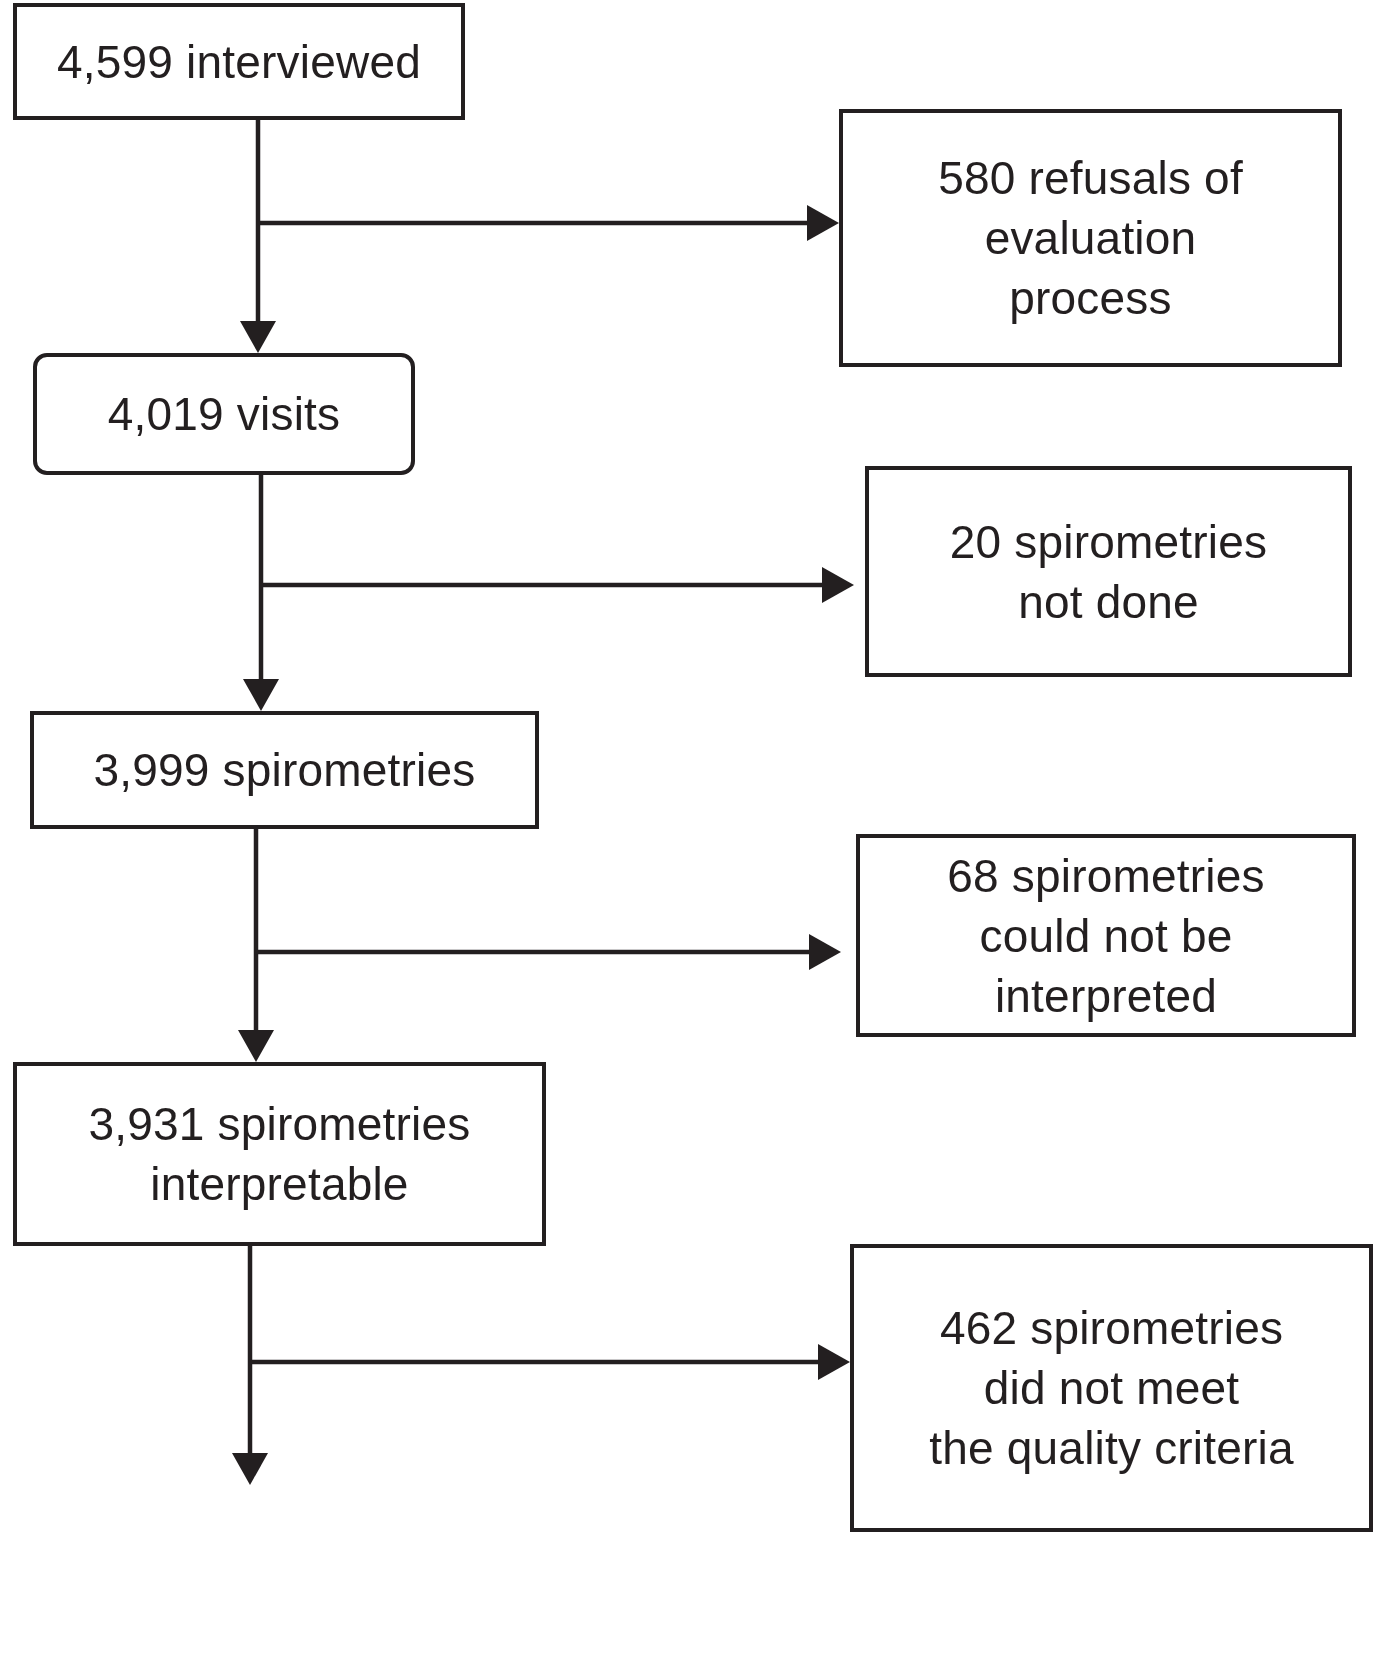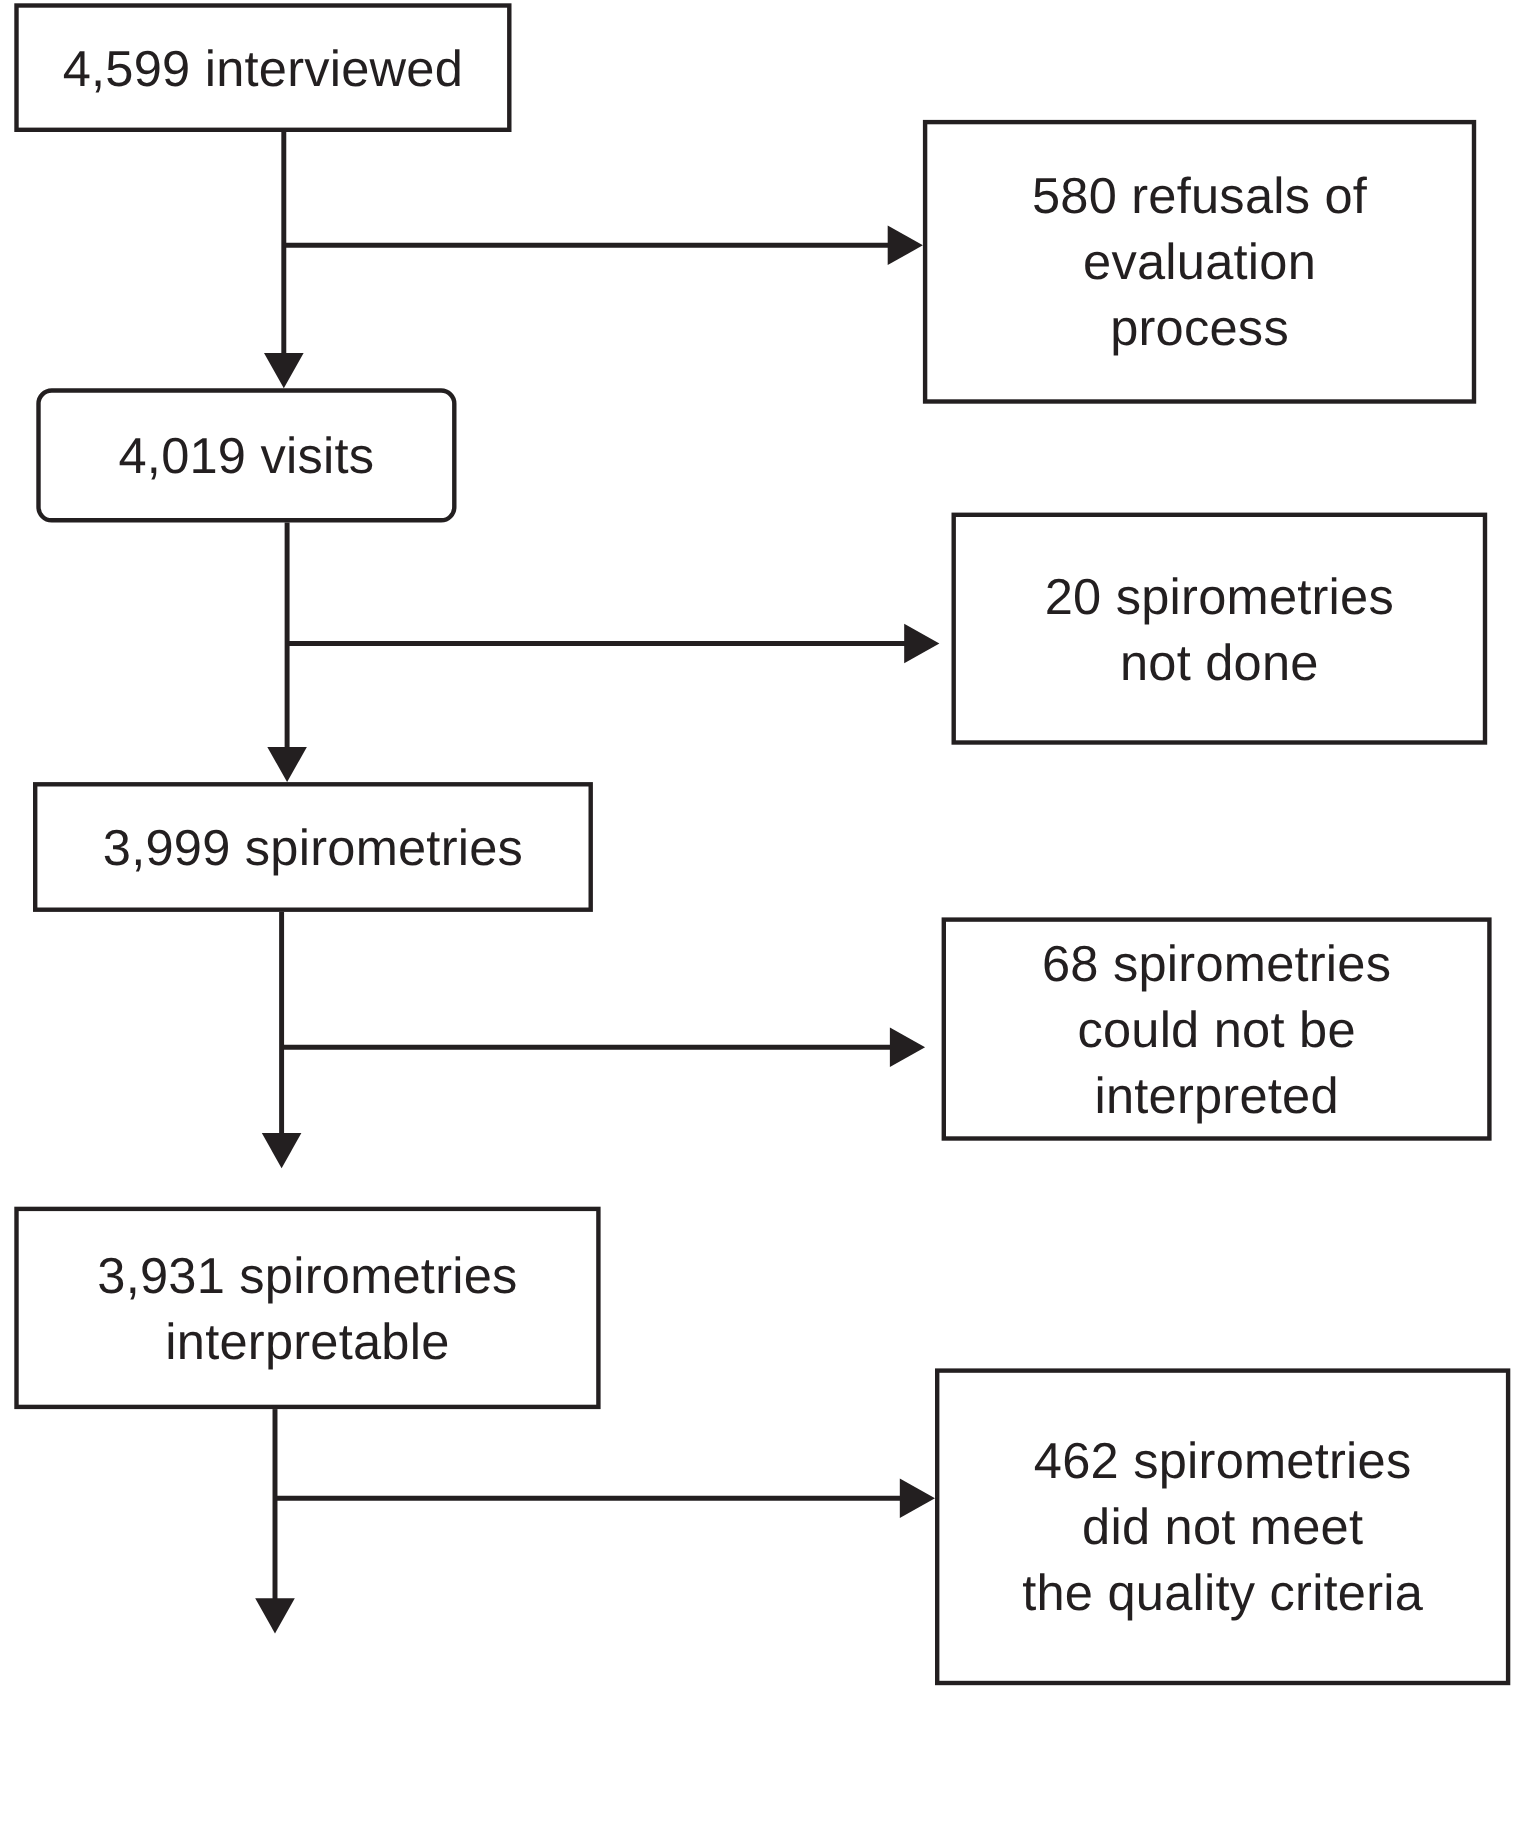--- a/index.html
+++ b/index.html
@@ -95,21 +95,21 @@
   </div>
 
   <div class="box" style="left:33px; top:353px; width:382px; height:122px;border-radius:14px;">
     <span class="lbl">4,019 visits</span>
   </div>
 
   <div class="box" style="left:2px; top:711px; width:509px; height:118px;margin-left:28px;">
     <span class="lbl">3,999 spirometries</span>
   </div>
 
-  <div class="box" style="left:13px; top:1062px; width:533px; height:184px;margin-top:35px;">
+  <div class="box" style="left:13px; top:1062px; width:533px; height:184px;">
     <span class="lbl">3,931 spirometries
 interpretable</span>
   </div>
 
 
   <div class="box" style="left:839px; top:109px; width:503px; height:258px;">
     <span class="lbl">580 refusals of
 evaluation
 process</span>
   </div>

